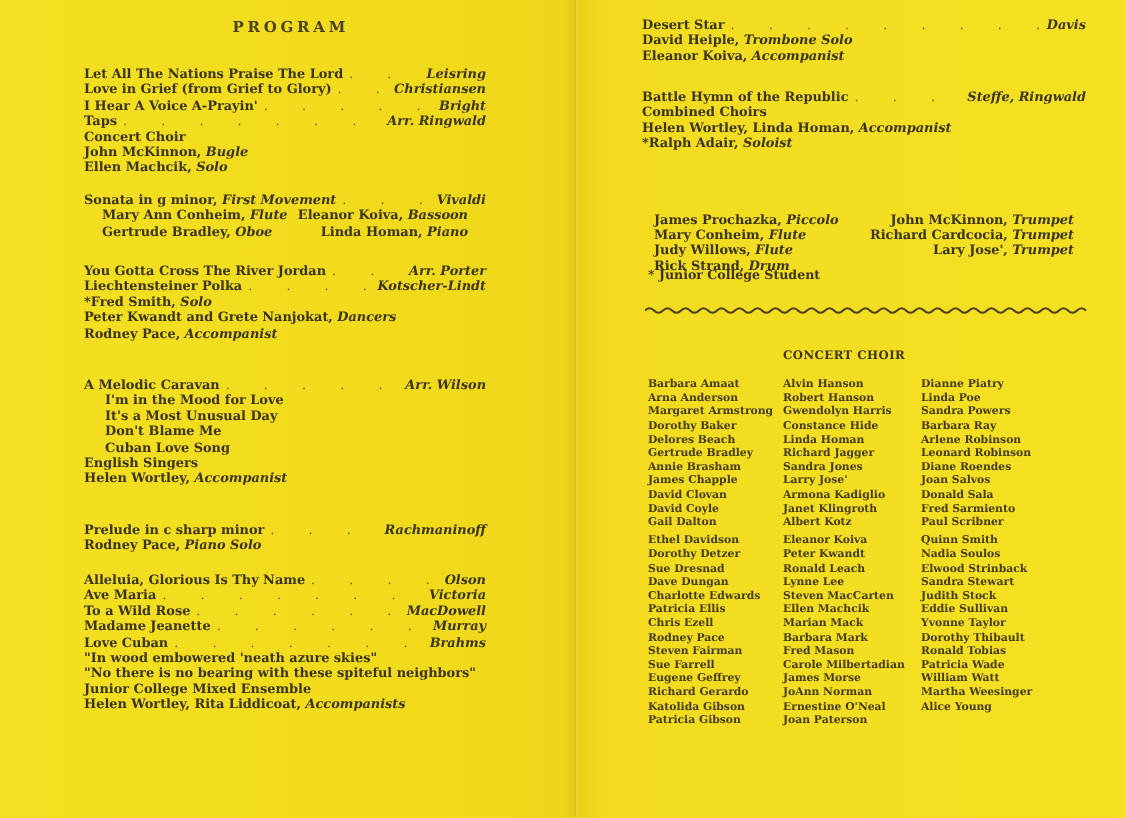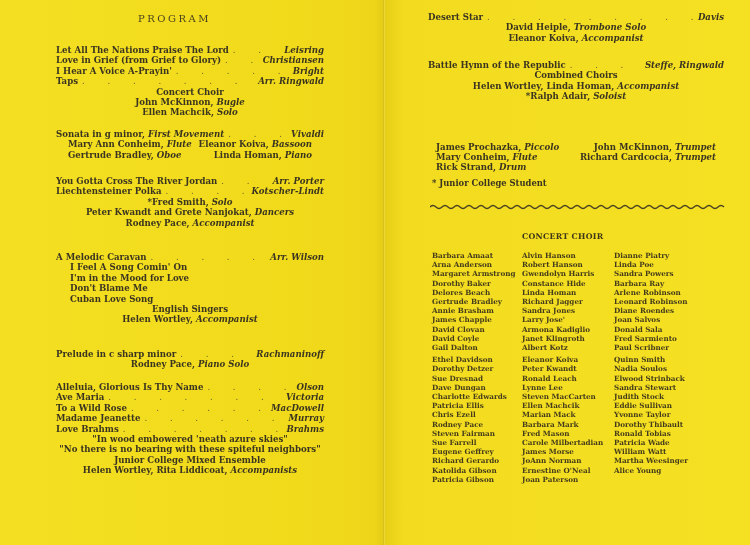--- a/index.html
+++ b/index.html
@@ -17,36 +17,36 @@
   .fold {
     position: absolute; left: 383px; top: 0; width: 2px; height: 545px;
     background: linear-gradient(90deg, #c9b012, #f7e64a);
     opacity: .85;
   }
   .panel { position: absolute; top: 0; }
   .left { left: 56px; width: 268px; }
   .right { left: 428px; width: 300px; }
 
   .title {
-    position: absolute; left: 138px; top: 13px;
-    font-size: 10px; letter-spacing: 2.5px; font-weight: normal; color: #4a4220;
+    position: absolute; left: 155px; top: 13px;
+    font-size: 10px; letter-spacing: 2.5px; font-weight: bold; color: #4a4220;
   }
   .row {
     display: flex; align-items: center; justify-content: space-between;
     font-size: 8.6px; line-height: 10.4px; font-weight: bold;
     white-space: nowrap; height: 10.4px;
   }
   .row .t { flex: 0 0 auto; }
   .row .dots {
     flex: 1 1 auto; overflow: hidden; margin: 0 4px;
     color: #6a6030; letter-spacing: 10px; font-weight: normal; text-align: center;
   }
   .row .c { flex: 0 0 auto; font-style: italic; }
   .center {
-    text-align: center; font-size: 8.6px; line-height: 10.4px;
+    font-size: 8.6px; line-height: 10.4px;
     font-weight: bold; white-space: nowrap;
   }
   .center i, .pair i { font-weight: bold; }
   .indent { padding-left: 14px; font-size: 8.6px; line-height: 10.4px; font-weight: bold; white-space: nowrap; }
   .pair {
     display: flex; justify-content: space-between;
     font-size: 8.6px; line-height: 10.4px; font-weight: bold; white-space: nowrap;
   }
   .block { position: absolute; }
   .wave {
@@ -125,22 +125,22 @@
       <div class="center"><span>*Fred Smith,</span> <i>Solo</i></div>
       <div class="center"><span>Peter Kwandt and Grete Nanjokat,</span> <i>Dancers</i></div>
       <div class="center"><span>Rodney Pace,</span> <i>Accompanist</i></div>
     </div>
     <div class="block" style="top: 252px; left: 0px; width: 268px;">
       <div class="row">
         <span class="t">A Melodic Caravan</span>
         <span class="dots">. . . . . . . . . . . . . . . . . .</span>
         <span class="c">Arr. Wilson</span>
       </div>
-      <div class="indent">I Feel A Song Comin' On</div>
       <div class="indent">I'm in the Mood for Love</div>
+      <div class="indent">It's a Most Unusual Day</div>
       <div class="indent">Don't Blame Me</div>
       <div class="indent">Cuban Love Song</div>
       <div class="center"><span>English Singers</span></div>
       <div class="center"><span>Helen Wortley,</span> <i>Accompanist</i></div>
     </div>
     <div class="block" style="top: 349px; left: 0px; width: 268px;">
       <div class="row">
         <span class="t">Prelude in c sharp minor</span>
         <span class="dots">. . . . . . . . . . . . . . . . . .</span>
         <span class="c">Rachmaninoff</span>
@@ -162,21 +162,21 @@
         <span class="t">To a Wild Rose</span>
         <span class="dots">. . . . . . . . . . . . . . . . . .</span>
         <span class="c">MacDowell</span>
       </div>
       <div class="row">
         <span class="t">Madame Jeanette</span>
         <span class="dots">. . . . . . . . . . . . . . . . . .</span>
         <span class="c">Murray</span>
       </div>
       <div class="row">
-        <span class="t">Love Brahms</span>
+        <span class="t">Love Cuban</span>
         <span class="dots">. . . . . . . . . . . . . . . . . .</span>
         <span class="c">Brahms</span>
       </div>
       <div class="center"><span>"In wood embowered 'neath azure skies"</span></div>
       <div class="center"><span>"No there is no bearing with these spiteful neighbors"</span></div>
       <div class="center"><span>Junior College Mixed Ensemble</span></div>
       <div class="center"><span>Helen Wortley, Rita Liddicoat,</span> <i>Accompanists</i></div>
     </div>
   </div>
 
@@ -199,20 +199,24 @@
       <div class="center"><span>Combined Choirs</span></div>
       <div class="center"><span>Helen Wortley, Linda Homan,</span> <i>Accompanist</i></div>
       <div class="center"><span>*Ralph Adair,</span> <i>Soloist</i></div>
       <div class="pair" style="padding: 0px 8px; margin-top: 40px;">
         <span><span>James Prochazka,</span> <i>Piccolo</i></span>
         <span><span>John McKinnon,</span> <i>Trumpet</i></span>
       </div>
       <div class="pair" style="padding: 0px 8px;">
         <span><span>Mary Conheim,</span> <i>Flute</i></span>
         <span><span>Richard Cardcocia,</span> <i>Trumpet</i></span>
+      </div>
+      <div class="pair" style="padding: 0px 8px;">
+        <span><span>Judy Willows,</span> <i>Flute</i></span>
+        <span><span>Lary Jose',</span> <i>Trumpet</i></span>
       </div>
       <div class="pair" style="padding: 0px 8px;">
         <span><span>Rick Strand,</span> <i>Drum</i></span>
         <span><span></span> <i></i></span>
       </div>
     </div>
   </div>
 
 <div class="footnote">* Junior College Student</div>
 

